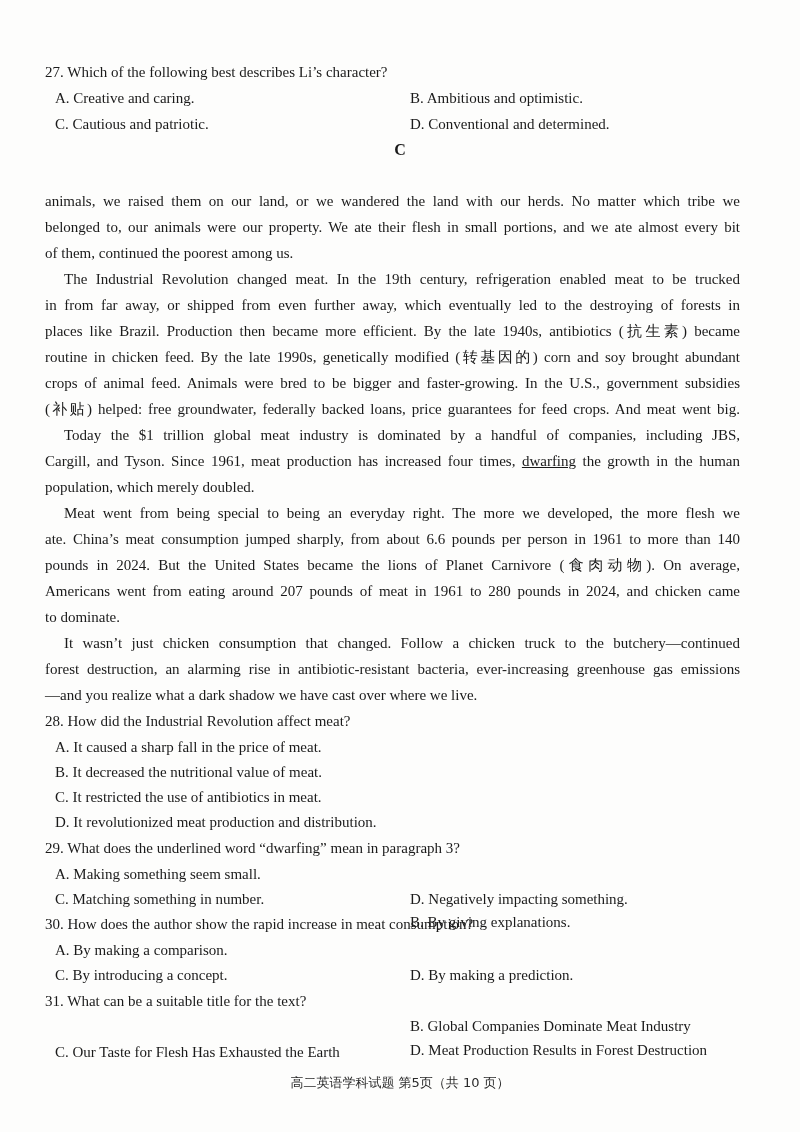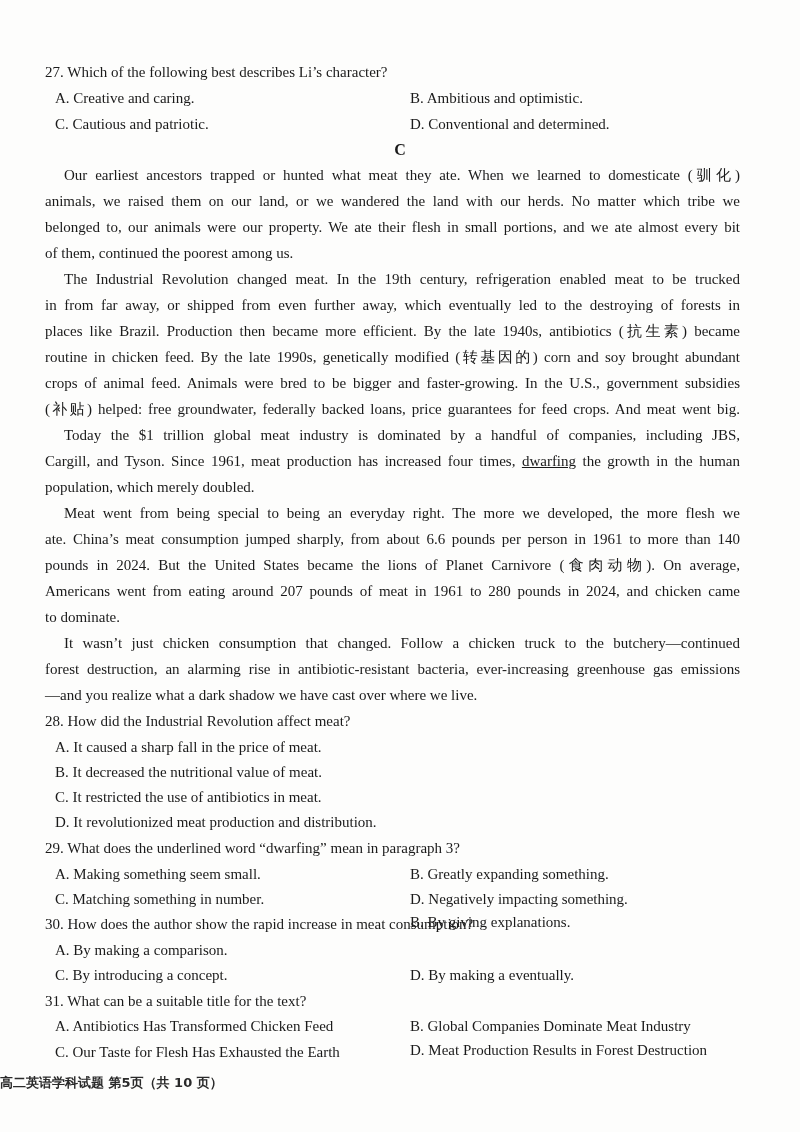--- a/index.html
+++ b/index.html
@@ -16,39 +16,38 @@
       position: absolute;
       font-size: 15px;
       white-space: nowrap;
       line-height: 20px;
     }
     .just { text-align: justify; text-align-last: justify; width: 695px; left: 45px; }
     .q { left: 45px; }
     .optL { left: 55px; }
     .sec-title { left: 0; width: 800px; text-align: center; font-size: 16px; font-weight: bold; }
     .footer {
-      position: absolute; top: 1074px; left: 0; width: 800px; text-align: left;
-      font-family: "DejaVu Sans", sans-serif; font-size: 13px; font-weight: bold; color: #2a2a2a;
+      position: absolute; top: 1074px; left: 0; width: 800px; text-align: center;
+      font-family: "DejaVu Sans", sans-serif; font-size: 13px; font-weight: normal; color: #2a2a2a;
     }
     u { text-decoration: underline; }
   </style>
 </head>
 <body>
 
 <div class="page">
 
   <div class="line q" style="top:62px">27. Which of the following best describes Li’s character?</div>
   <div class="line optL" style="top:88px">A. Creative and caring.</div>
   <div class="line" style="top:88px; left:410px">B. Ambitious and optimistic.</div>
   <div class="line optL" style="top:114px">C. Cautious and patriotic.</div>
   <div class="line" style="top:114px; left:410px">D. Conventional and determined.</div>
 
   <div class="line sec-title" style="top:140px">C</div>
 
-  <div class="line just" style="top:165px; left:64px; width:676px">Our earliest ancestors trapped or hunted what meat they ate. When we learned to domesticate (驯化)</div>
   <div class="line just" style="top:191px">animals, we raised them on our land, or we wandered the land with our herds. No matter which tribe we</div>
   <div class="line just" style="top:217px">belonged to, our animals were our property. We ate their flesh in small portions, and we ate almost every bit</div>
   <div class="line" style="top:243px; left:45px">of them, continued the poorest among us.</div>
 
   <div class="line just" style="top:269px; left:64px; width:676px">The Industrial Revolution changed meat. In the 19th century, refrigeration enabled meat to be trucked</div>
   <div class="line just" style="top:295px">in from far away, or shipped from even further away, which eventually led to the destroying of forests in</div>
   <div class="line just" style="top:321px">places like Brazil. Production then became more efficient. By the late 1940s, antibiotics (抗生素) became</div>
   <div class="line just" style="top:347px">routine in chicken feed. By the late 1990s, genetically modified (转基因的) corn and soy brought abundant</div>
   <div class="line just" style="top:373px">crops of animal feed. Animals were bred to be bigger and faster-growing. In the U.S., government subsidies</div>
   <div class="line just" style="top:399px">(补贴) helped: free groundwater, federally backed loans, price guarantees for feed crops. And meat went big.</div>
@@ -68,30 +67,28 @@
   <div class="line" style="top:685px; left:45px">—and you realize what a dark shadow we have cast over where we live.</div>
 
   <div class="line q" style="top:711px">28. How did the Industrial Revolution affect meat?</div>
   <div class="line optL" style="top:737px">A. It caused a sharp fall in the price of meat.</div>
   <div class="line optL" style="top:762px">B. It decreased the nutritional value of meat.</div>
   <div class="line optL" style="top:787px">C. It restricted the use of antibiotics in meat.</div>
   <div class="line optL" style="top:812px">D. It revolutionized meat production and distribution.</div>
 
   <div class="line q" style="top:838px">29. What does the underlined word “dwarfing” mean in paragraph 3?</div>
   <div class="line optL" style="top:864px">A. Making something seem small.</div>
-  <div class="line" style="top:864px; left:410px">B. Greatly expanding something.</div>
   <div class="line optL" style="top:889px">C. Matching something in number.</div>
   <div class="line" style="top:889px; left:410px">D. Negatively impacting something.</div>
 
   <div class="line q" style="top:914px">30. How does the author show the rapid increase in meat consumption?</div>
   <div class="line optL" style="top:940px">A. By making a comparison.</div>
   <div class="line" style="top:912px; left:410px">B. By giving explanations.</div>
   <div class="line optL" style="top:965px">C. By introducing a concept.</div>
-  <div class="line" style="top:965px; left:410px">D. By making a eventually.</div>
+  <div class="line" style="top:965px; left:410px">D. By making a prediction.</div>
 
   <div class="line q" style="top:991px">31. What can be a suitable title for the text?</div>
-  <div class="line optL" style="top:1016px">A. Antibiotics Has Transformed Chicken Feed</div>
   <div class="line" style="top:1016px; left:410px">B. Global Companies Dominate Meat Industry</div>
   <div class="line optL" style="top:1042px">C. Our Taste for Flesh Has Exhausted the Earth</div>
   <div class="line" style="top:1040px; left:410px">D. Meat Production Results in Forest Destruction</div>
 
   <div class="footer">高二英语学科试题 第5页（共 10 页）</div>
 </div>
 
 </body></html>

